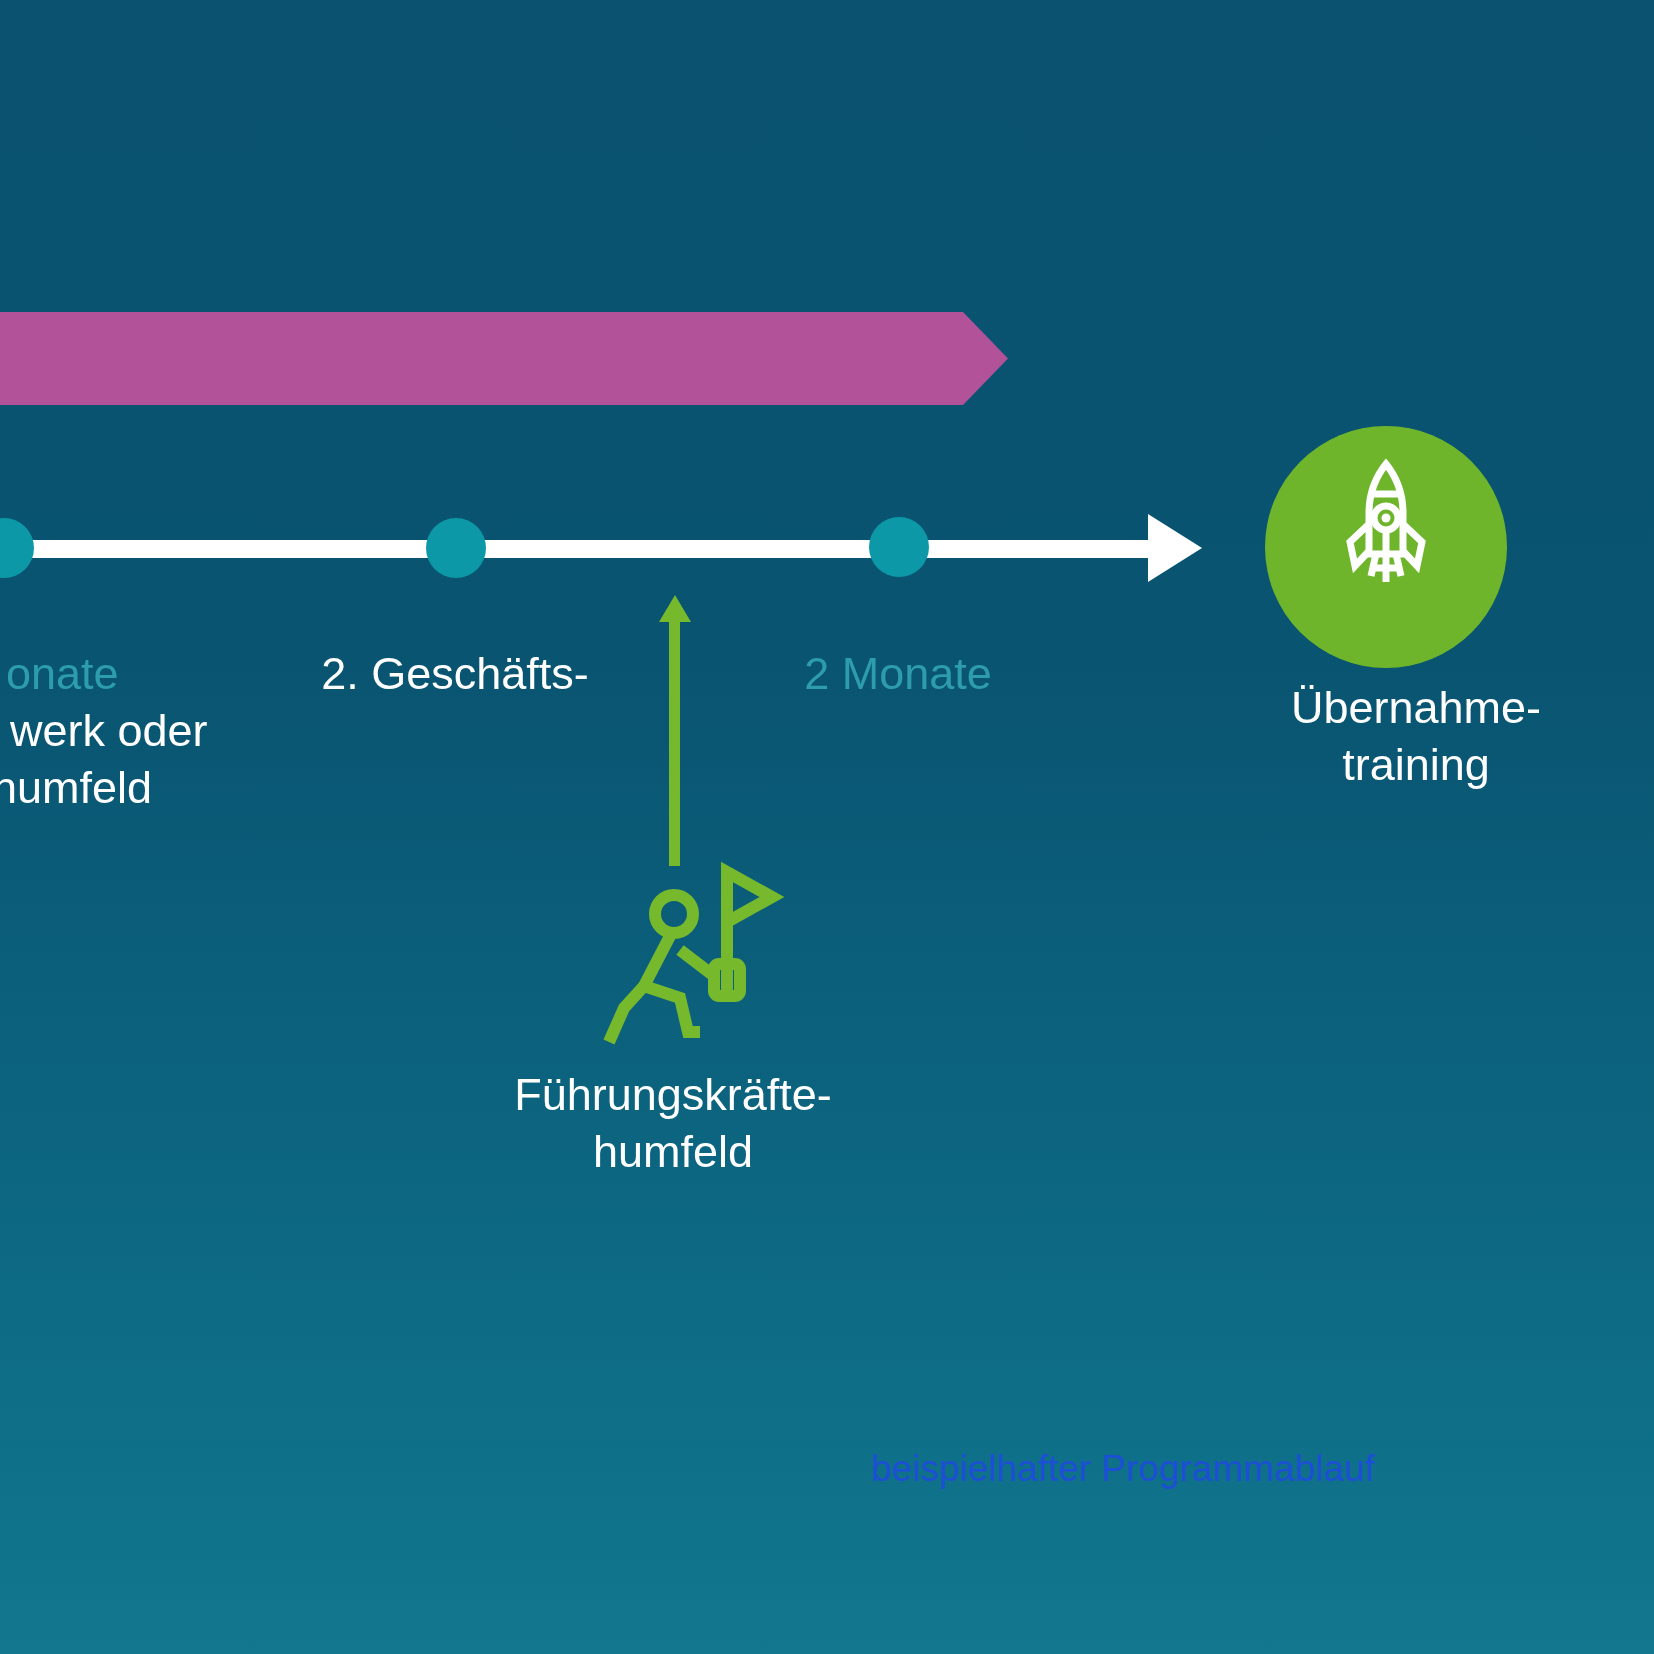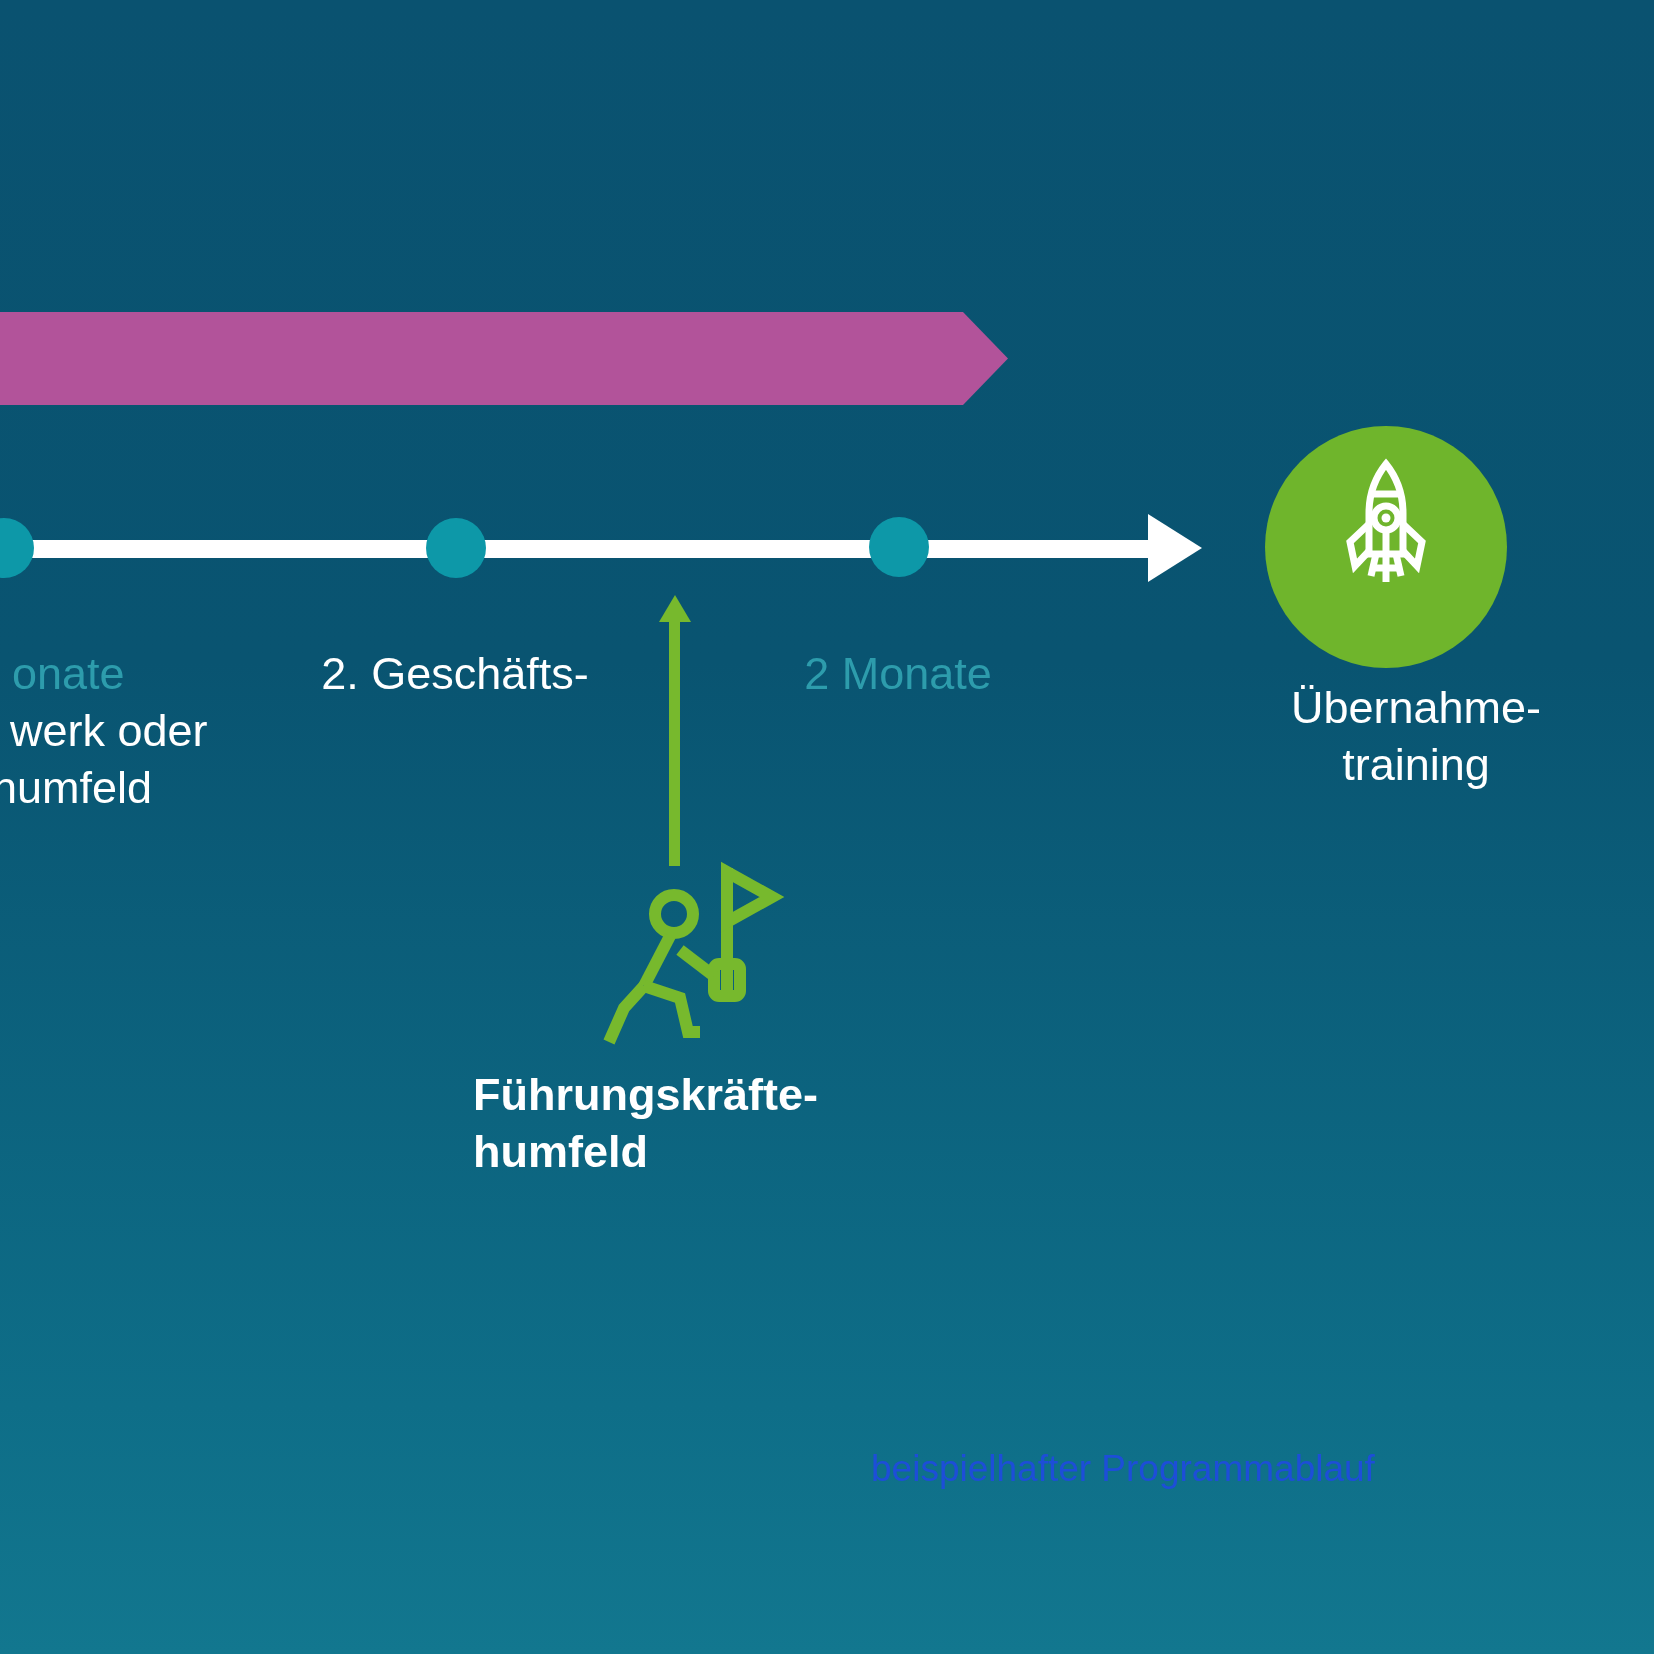--- a/index.html
+++ b/index.html
@@ -19,39 +19,39 @@
     border-top:34px solid transparent;border-bottom:34px solid transparent;border-left:54px solid #ffffff;}
   .dot{position:absolute;width:60px;height:60px;border-radius:50%;background:#0d98a8;}
   .dot1{left:-26px;top:518px;}
   .dot2{left:426px;top:518px;}
   .dot3{left:869px;top:517px;}
 
   
   .station{position:absolute;width:400px;text-align:center;font-size:45px;line-height:57px;color:#ffffff;}
   .duration{color:#2d9cac;}
   .station1{left:0;width:260px;text-align:left;top:645px;}
-  .station1 .l-cut1{display:block;margin-left:12px;}
+  .station1 .l-cut1{display:block;margin-left:6px;}
   .station1 .l-cut2{display:block;margin-left:10px;}
   .station1 .l-cut3{display:block;margin-left:-8px;}
   .station2{left:255px;top:645px;}
   .station3{left:698px;top:645px;}
   .station4{left:1216px;top:679px;}
 
   
   .goal-circle{position:absolute;left:1265px;top:426px;width:242px;height:242px;border-radius:50%;background:#6fb52c;}
   .rocket{position:absolute;left:1331px;top:458px;}
 
   
   .milestone-arrowhead{position:absolute;left:659px;top:595px;width:0;height:0;
     border-left:16px solid transparent;border-right:16px solid transparent;border-bottom:27px solid #77b92d;}
   .milestone-shaft{position:absolute;left:669px;top:620px;width:11px;height:246px;background:#77b92d;}
   .person{position:absolute;left:596px;top:848px;}
 
-  .milestone-label{position:absolute;left:473px;top:1066px;width:400px;text-align:left;
-    font-size:45px;line-height:57px;color:#ffffff;font-weight:bold;}
+  .milestone-label{position:absolute;left:473px;top:1066px;width:400px;text-align:center;
+    font-size:45px;line-height:57px;color:#ffffff;}
 
   .footer-caption{position:absolute;left:871px;top:1441px;font-size:37px;line-height:56px;color:#1d4ed8;}
 </style>
 </head>
 <body>
 
 <div id="canvas">
 
   <svg class="phase-band" width="1010" height="94" viewBox="0 0 1010 94">
     <polygon points="0,0 963,0 1008,46.5 963,93 0,93" fill="#b2539a"></polygon>

